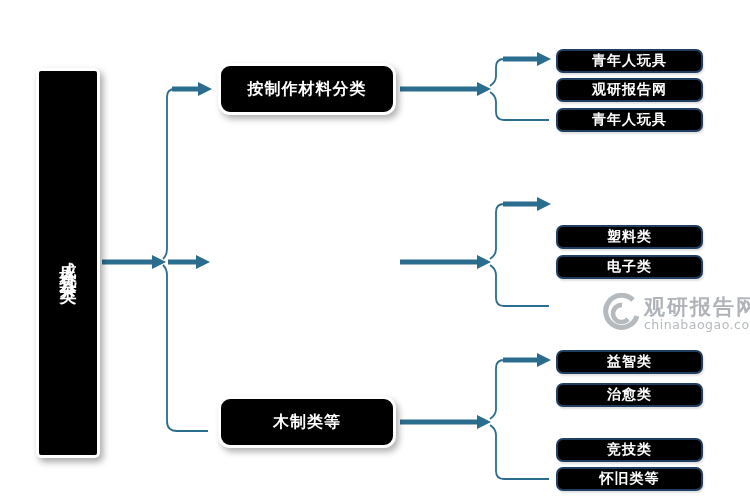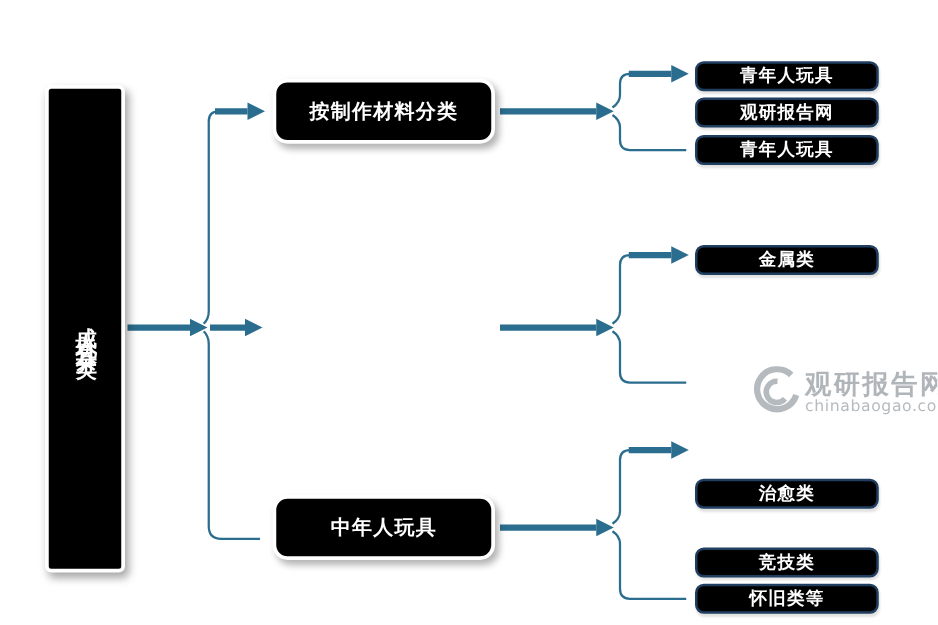--- a/index.html
+++ b/index.html
@@ -103,37 +103,43 @@
   </svg>
 
   <div class="box root">
     <span>成人玩具分类</span>
   </div>
 
   <div class="box branch b1">
     <span>按制作材料分类</span>
   </div>
   <div class="box branch b3">
-    <span>中年人玩具</span>
+    <span>木制类等</span>
   </div>
 
   <div class="box leaf l0">
     <span>青年人玩具</span>
   </div>
   <div class="box leaf l1">
     <span>观研报告网</span>
   </div>
   <div class="box leaf l2">
     <span>青年人玩具</span>
   </div>
 
-  <div class="box leaf l3">
-    <span>金属类</span>
+  <div class="box leaf l4">
+    <span>塑料类</span>
+  </div>
+  <div class="box leaf l5">
+    <span>电子类</span>
   </div>
 
+  <div class="box leaf l7">
+    <span>益智类</span>
+  </div>
   <div class="box leaf l8">
     <span>治愈类</span>
   </div>
   <div class="box leaf l10">
     <span>竞技类</span>
   </div>
   <div class="box leaf l11">
     <span>怀旧类等</span>
   </div>
 

